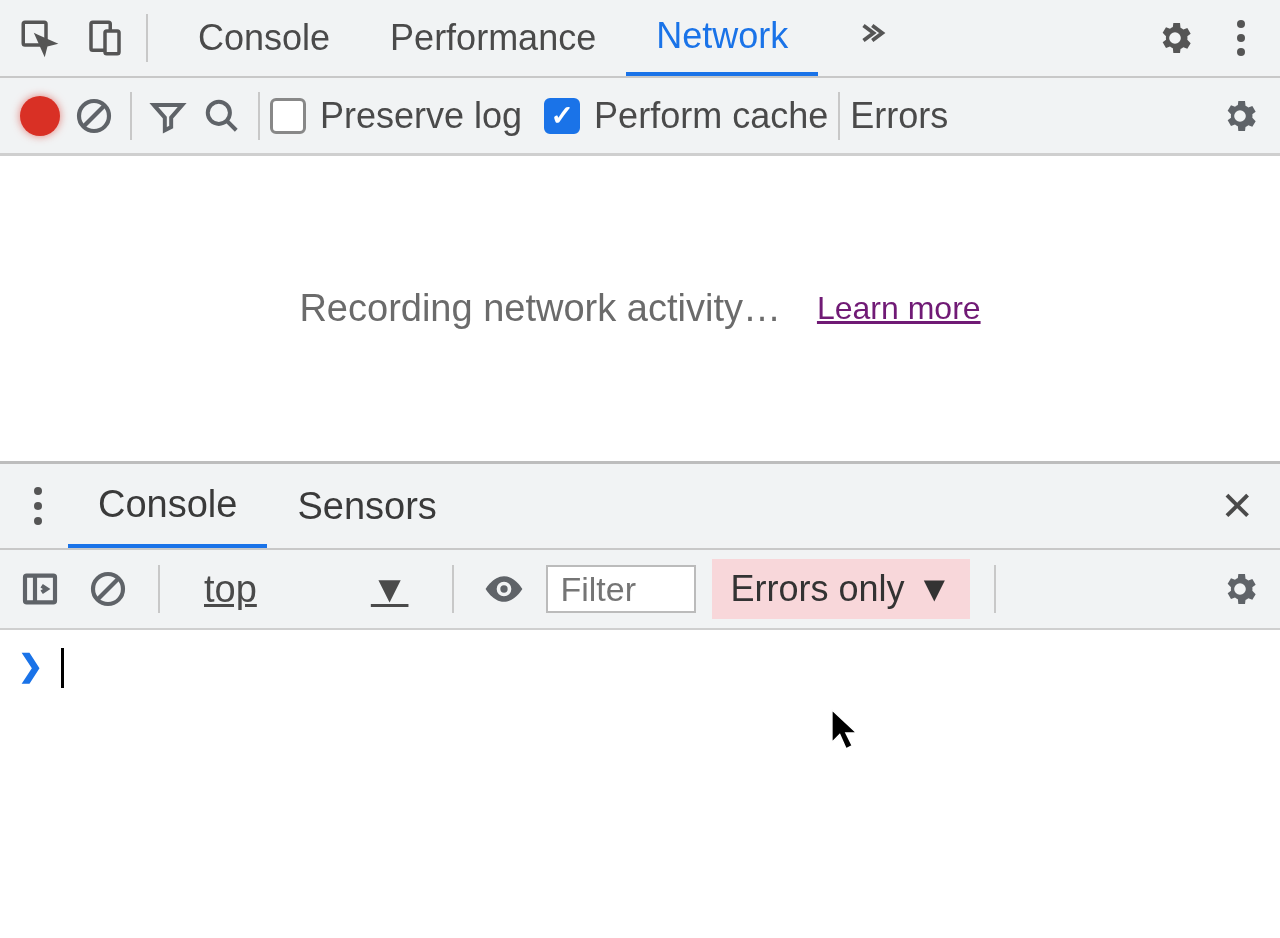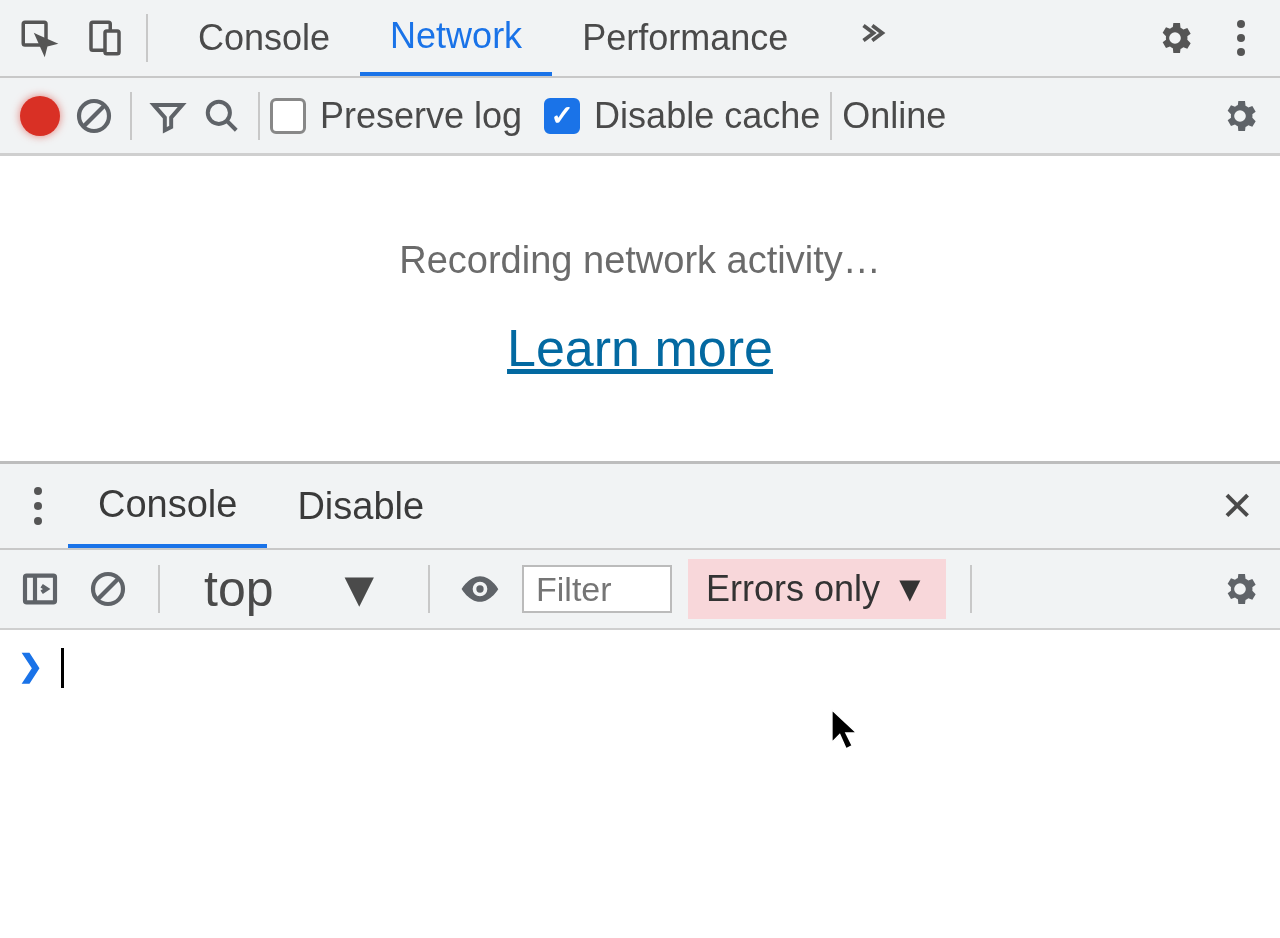--- a/index.html
+++ b/index.html
@@ -83,36 +83,36 @@
     display:flex; align-items:center; justify-content:center;
     background:#fff;
   }
   .chk.checked { background:#1a73e8; border-color:#1a73e8; }
   .chk.checked::after { content:"✓"; color:#fff; font-size:28px; font-weight:bold; }
   
   .net-body {
     height: 308px;
     border-bottom: 3px solid #bdbdbd;
     display: flex;
-    flex-direction: column;
+    flex-direction: row;
     align-items: center;
     justify-content: center;
     gap: 36px;
     color: #6b6b6b;
     font-size: 40px;
     text-align: center;
     padding: 20px;
   }
   .net-body .title { font-size: 38px; }
   .net-body .hint { color: #4a4a4a; font-size: 40px; }
   .hint .kbd { font-weight: 700; }
   .learn {
-    color: #0369a1;
+    color: #701a75;
     text-decoration: underline;
-    font-size: 52px;
+    font-size: 32px;
   }
   
   .drawer-tabs {
     display: flex;
     align-items: center;
     height: 86px;
     background: #f1f3f4;
     border-bottom: 2px solid #c8c8c8;
     padding: 0 8px;
   }
@@ -135,23 +135,24 @@
     display:flex; align-items:center;
     height: 80px;
     background: #f1f3f4;
     border-bottom: 2px solid #cfcfcf;
     padding: 0 14px;
     gap: 16px;
     font-size: 36px;
     color:#4a4a4a;
   }
   .ctx-select {
-    display:flex; align-items:center; gap:61px;
+    display:flex; align-items:center; gap:114px;
     padding: 0 20px;
-    font-size: 50px;
+    font-size: 38px;
+    text-decoration: underline;
   }
   .filter-input {
     width: 150px;
     height: 48px;
     border: 2px solid #bbb;
     background:#fff;
     font-size: 34px;
     padding: 0 12px;
     color:#777;
   }
@@ -195,22 +196,22 @@
   </div>
   <div class="icon-btn">
     <svg width="42" height="42" viewBox="0 0 24 24" fill="none" stroke="#555" stroke-width="2">
       <rect x="4" y="3" width="11" height="16" rx="1"></rect>
       <rect x="12" y="8" width="8" height="13" rx="1" fill="#f1f3f4"></rect>
     </svg>
   </div>
   <div class="top-divider"></div>
   <div class="tab-labels">
     <div class="tab">Console</div>
+    <div class="tab">Performance</div>
     <div class="tab active">Network</div>
-    <div class="tab">Performance</div>
     <div class="icon-btn" style="margin-left:20px">
       <svg width="30" height="30" viewBox="0 0 24 24" fill="none" stroke="#555" stroke-width="3">
         <path d="M6 6 L14 12 L6 18"></path>
           <path d="M13 6 L21 12 L13 18"></path>
       </svg>
     </div>
   </div>
   <div class="spacer"></div>
   <div class="icon-btn">
     <svg width="40" height="40" viewBox="0 0 24 24" fill="#555">
@@ -248,25 +249,25 @@
         <line x1="15" y1="15" x2="21" y2="21"></line>
     </svg>
   </div>
   <div class="tb-divider"></div>
   <label class="chk-wrap">
     <span class="chk"></span>
     <span>Preserve log</span>
   </label>
   <label class="chk-wrap" style="margin-left:20px">
     <span class="chk checked"></span>
-    <span>Disable cache</span>
+    <span>Perform cache</span>
   </label>
   <div class="tb-divider"></div>
   <div class="chk-wrap">
-    <span>Online</span>
+    <span>Errors</span>
   </div>
   <div class="spacer"></div>
   <div class="tb-icon">
     <svg width="40" height="40" viewBox="0 0 24 24" fill="#5f6368">
       <path d="M19.4 13a7.5 7.5 0 0 0 0-2l2-1.6-2-3.4-2.4.9a7.5 7.5 0 0 0-1.7-1L15 3h-4l-.3 2.4a7.5 7.5 0 0 0-1.7 1l-2.4-.9-2 3.4L6.6 11a7.5 7.5 0 0 0 0 2l-2 1.6 2 3.4 2.4-.9a7.5 7.5 0 0 0 1.7 1L11 21h4l.3-2.4a7.5 7.5 0 0 0 1.7-1l2.4.9 2-3.4Zm-7.4 2.5A3.5 3.5 0 1 1 15.5 12 3.5 3.5 0 0 1 12 15.5Z"></path>
     </svg>
   </div>
 </div>
 
 <div class="net-body">
@@ -274,21 +275,21 @@
   <a class="learn">Learn more</a>
 </div>
 
 <div class="drawer-tabs">
   <div class="kebab">
     <span></span>
       <span></span>
       <span></span>
   </div>
   <div class="drawer-tab active">Console</div>
-  <div class="drawer-tab">Disable</div>
+  <div class="drawer-tab">Sensors</div>
   <div class="spacer"></div>
   <div class="close-x">✕</div>
 </div>
 
 <div class="con-toolbar">
   <div class="tb-icon">
     <svg width="40" height="40" viewBox="0 0 24 24" fill="none" stroke="#5f6368" stroke-width="2.5">
       <rect x="3" y="4" width="18" height="16" rx="1"></rect>
         <line x1="9" y1="4" x2="9" y2="20"></line>
       <path d="M13 10l3 2-3 2"></path>

